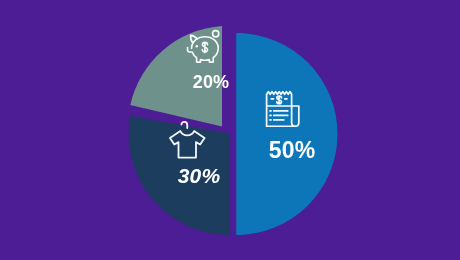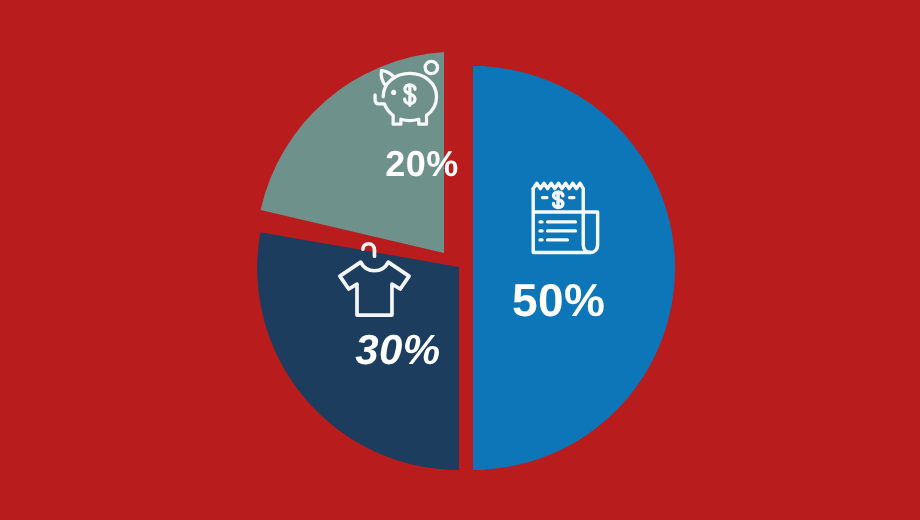--- a/index.html
+++ b/index.html
@@ -10,21 +10,21 @@
     width: 460px;
     height: 260px;
     background: #ffffff;
     font-family: "Liberation Sans", sans-serif;
     overflow: hidden;
   }
   #chart-root {
     position: relative;
     width: 460px;
     height: 260px;
-    background: #b91c1c;
+    background: #4c1d95;
   }
   #pie-svg {
     position: absolute;
     left: 0;
     top: 0;
     width: 460px;
     height: 260px;
   }
   .slice-label {
     position: absolute;
@@ -46,20 +46,21 @@
     top: 164px;
     width: 62px;
     text-align: center;
     font-size: 21px;
     font-style: italic;
   }
   #label-50 {
     left: 256px;
     top: 137px;
     width: 72px;
+    text-align: center;
     font-size: 23px;
   }
 </style>
 </head>
 <body style="background: rgb(255, 255, 255);">
 
 <div id="chart-root">
 
   <svg id="pie-svg" viewBox="0 0 460 260">
 

